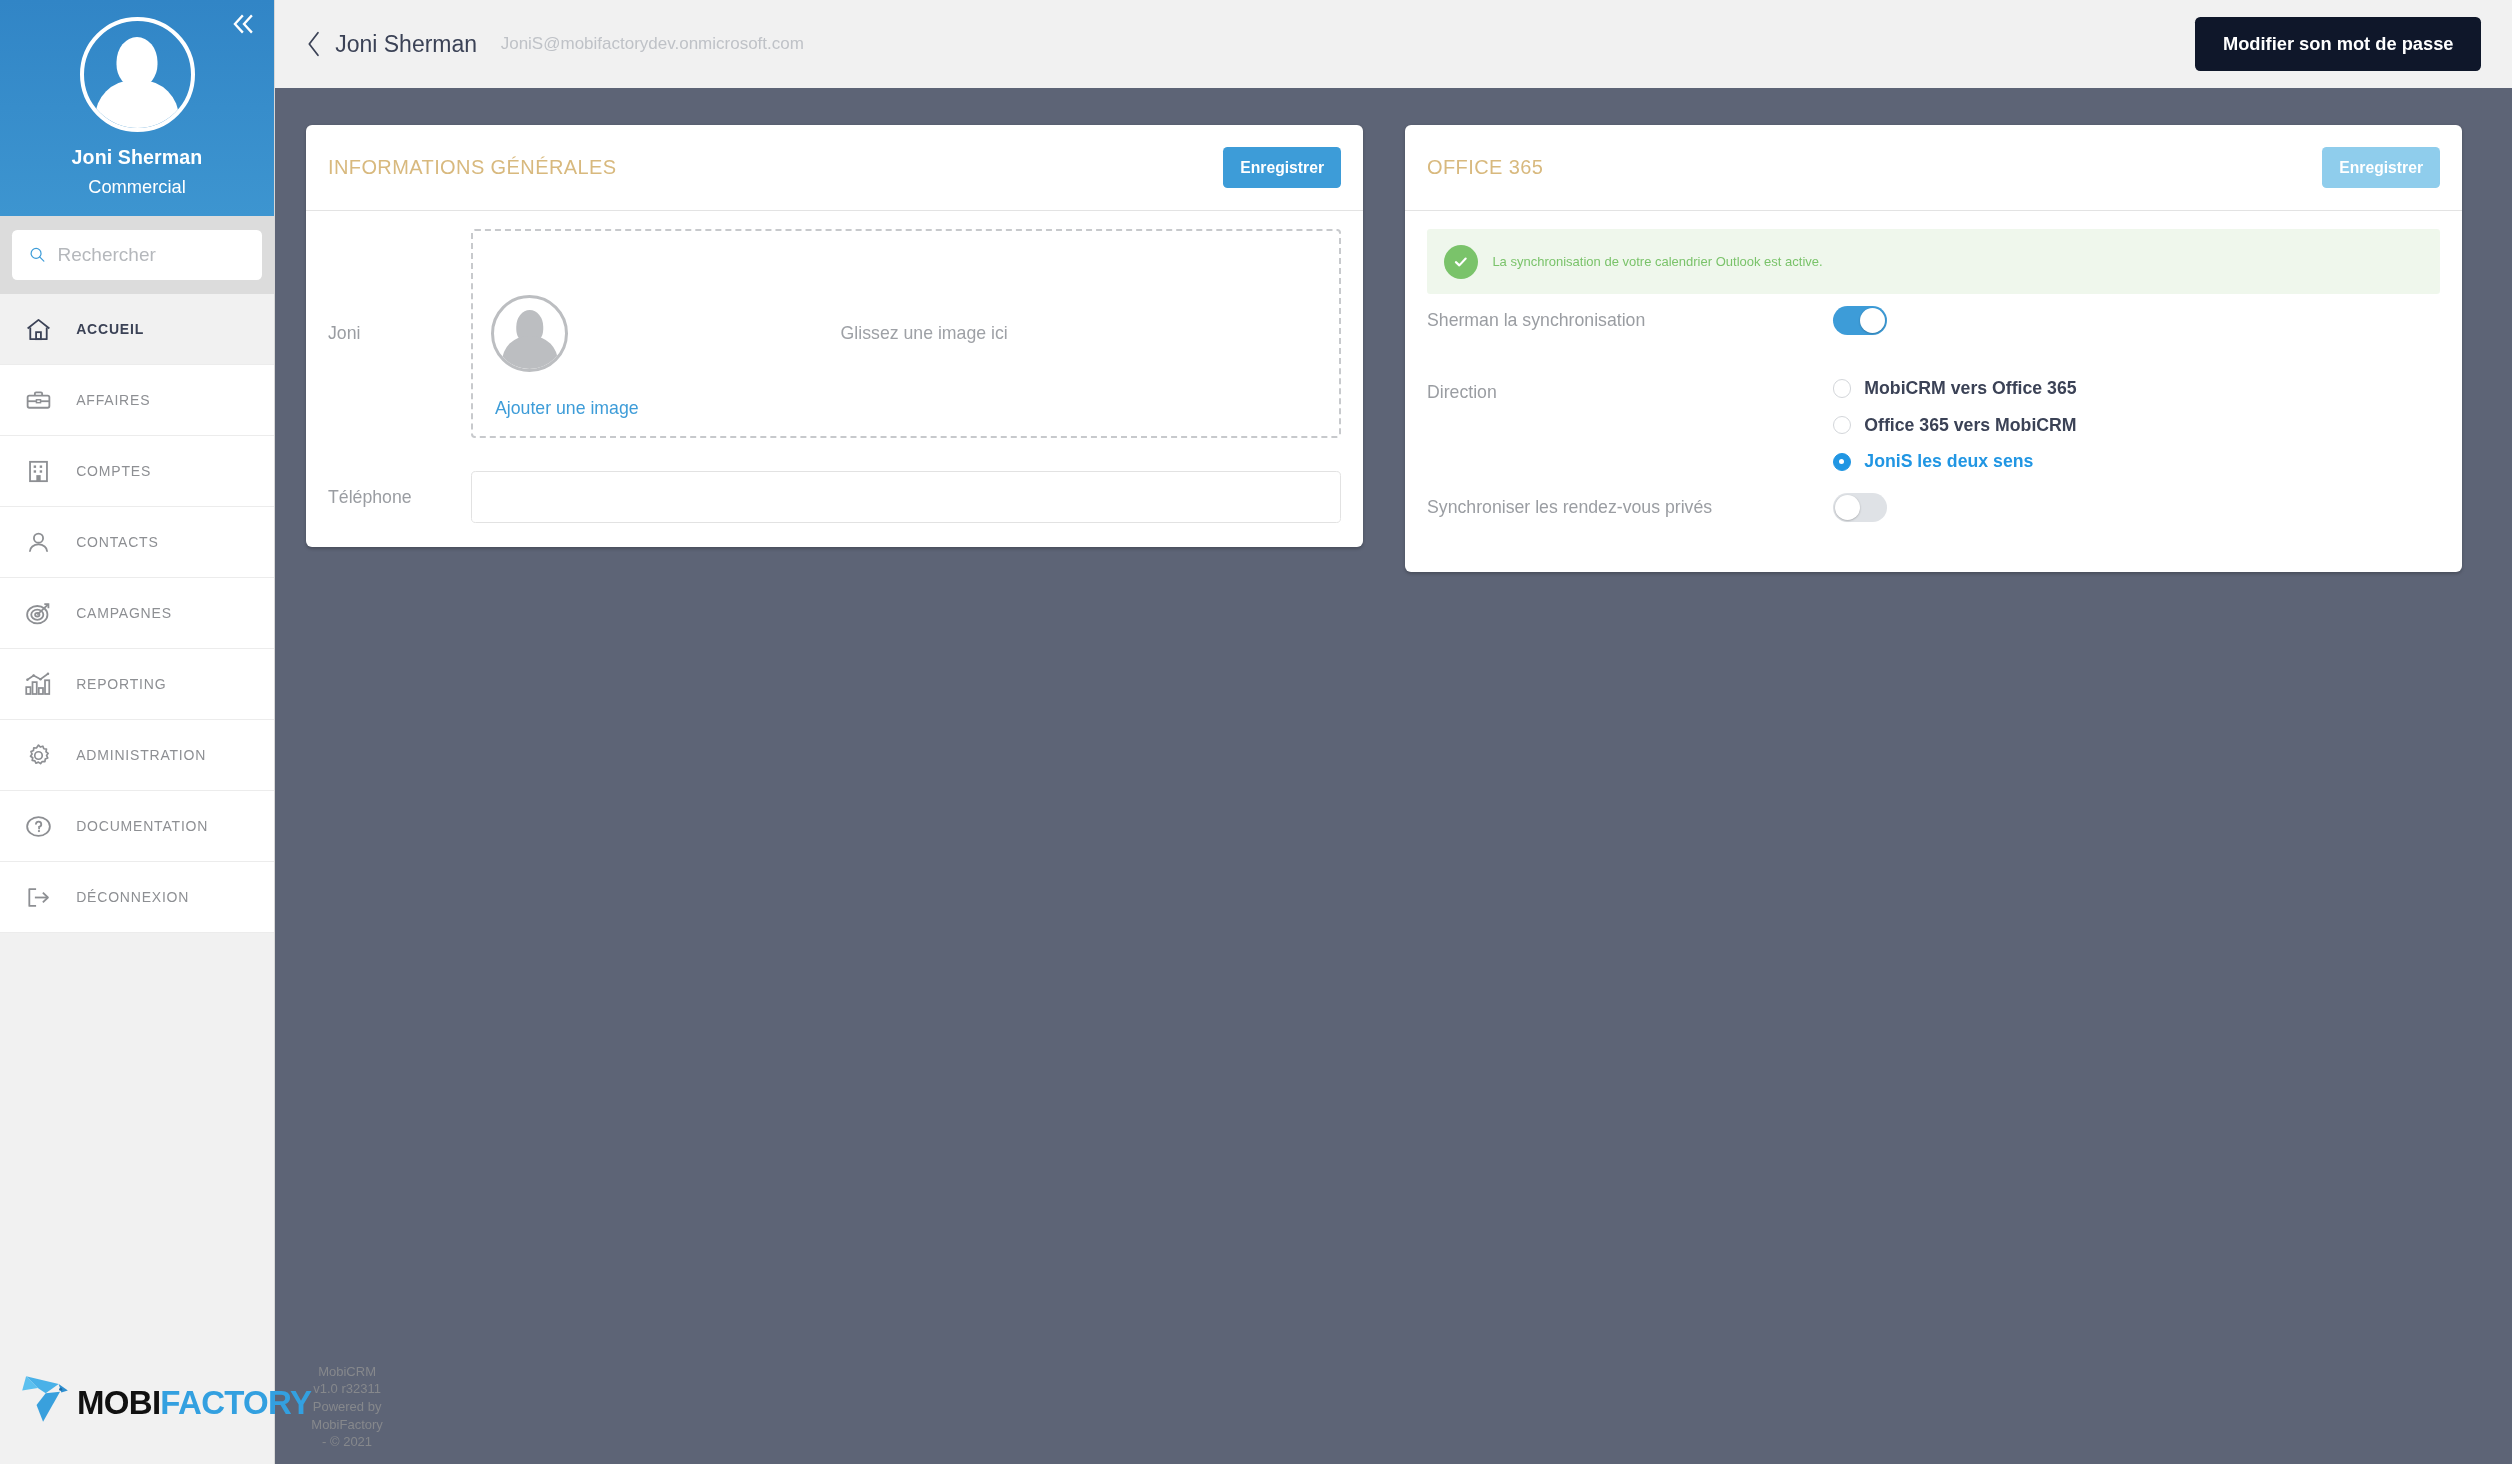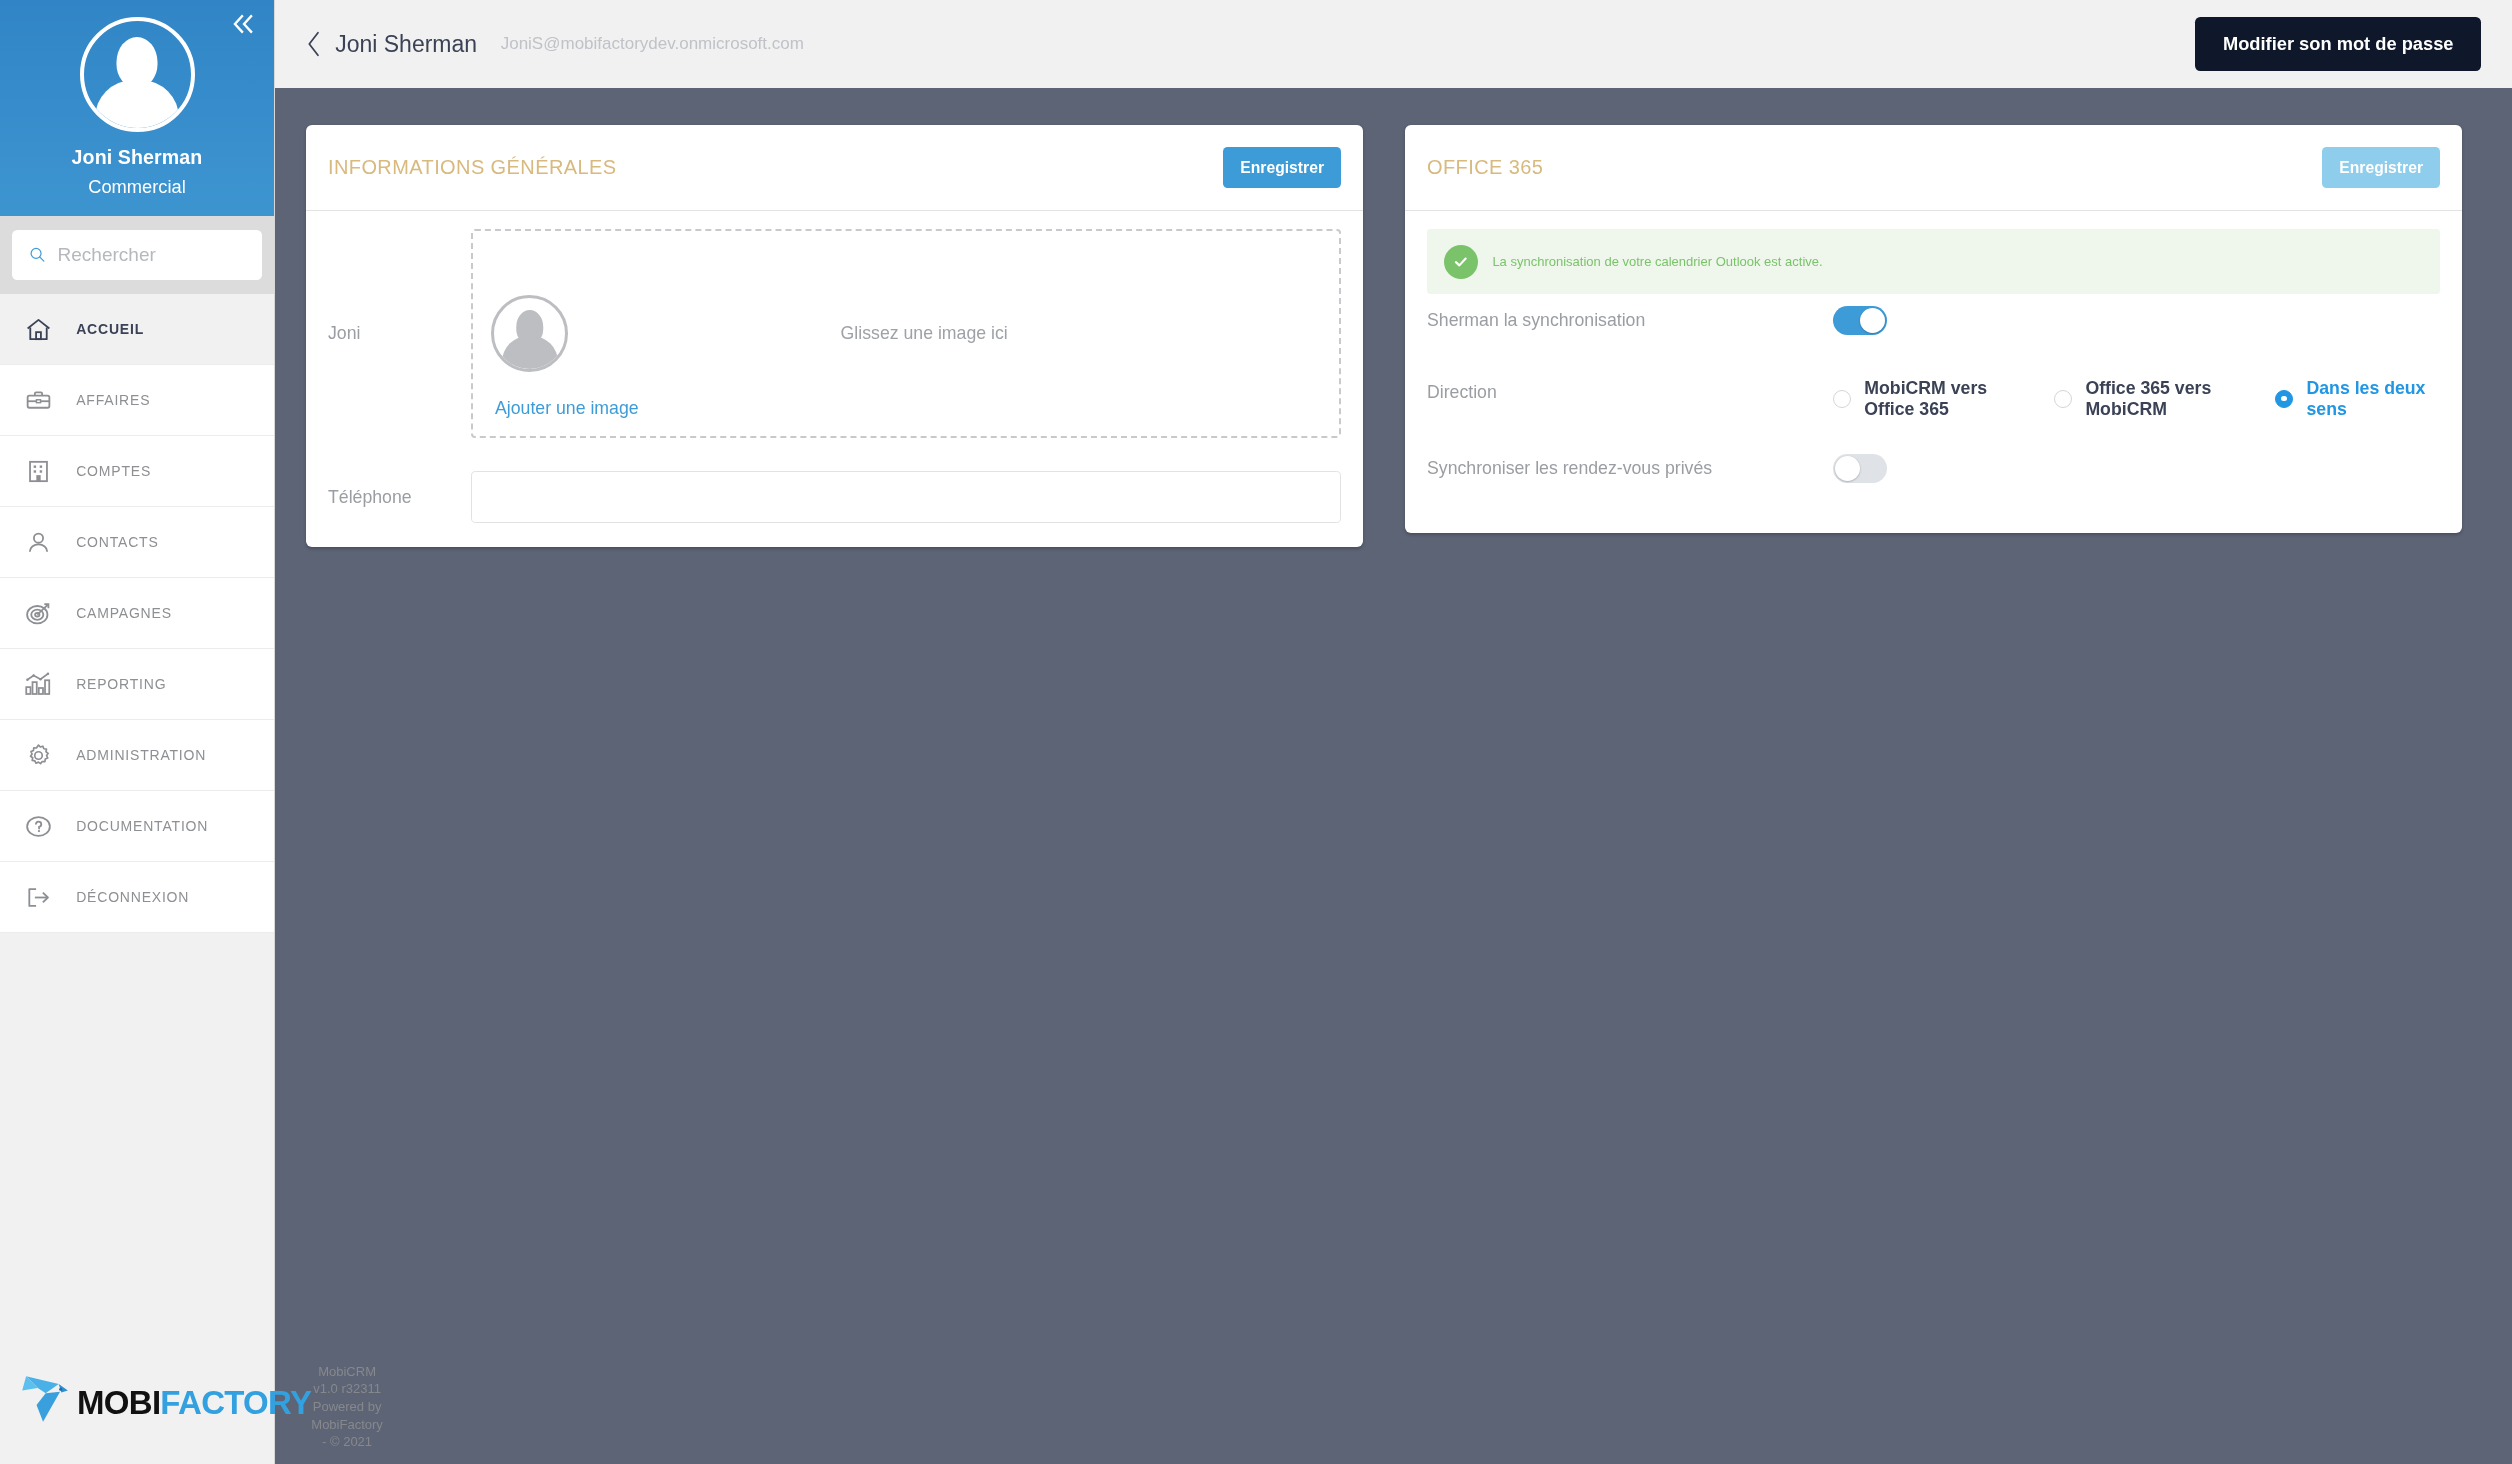--- a/index.html
+++ b/index.html
@@ -221,21 +221,21 @@
   .toggle.on { background:#3d9cd8; }
   .toggle.off { background:#dfe2e6; }
   .toggle .knob {
     position:absolute; top: 2px; width: 25px; height: 25px;
     border-radius:50%; background:#fff;
     box-shadow: 0 0.7px 2px rgba(0,0,0,.25);
   }
   .toggle.on .knob { right: 2px; }
   .toggle.off .knob { left: 2px; }
 
-  .radios { display:flex; flex-direction:row; gap: 15.7px; }
+  .radios { display:flex; flex-direction:column; gap: 15.7px; }
   .radio { display:flex; align-items:center; gap: 13px; cursor:pointer; }
   .radio .dot {
     width: 18.3px; height: 18.3px; border-radius:50%;
     border: 1.3px solid #d3d6da; background:#fff;
     flex:0 0 18.3px; position:relative;
   }
   .radio.sel .dot { border-color:#2196e3; background:#2196e3; }
   .radio.sel .dot:after {
     content:''; position:absolute; top:5.2px; left:5.2px;
     width:5.2px; height:5.2px; border-radius:50%; background:#fff;
@@ -490,21 +490,21 @@
               <label class="radio">
                 <span class="dot"></span>
                 <span class="rl">MobiCRM vers Office 365</span>
               </label>
               <label class="radio">
                 <span class="dot"></span>
                 <span class="rl">Office 365 vers MobiCRM</span>
               </label>
               <label class="radio sel">
                 <span class="dot"></span>
-                <span class="rl">Dans les deux sens</span>
+                <span class="rl">JoniS les deux sens</span>
               </label>
             </div>
           </div>
 
           <div class="orow priv">
             <span class="olabel">Synchroniser les rendez-vous privés</span>
             <span class="toggle off">
               <span class="knob"></span>
             </span>
           </div>

